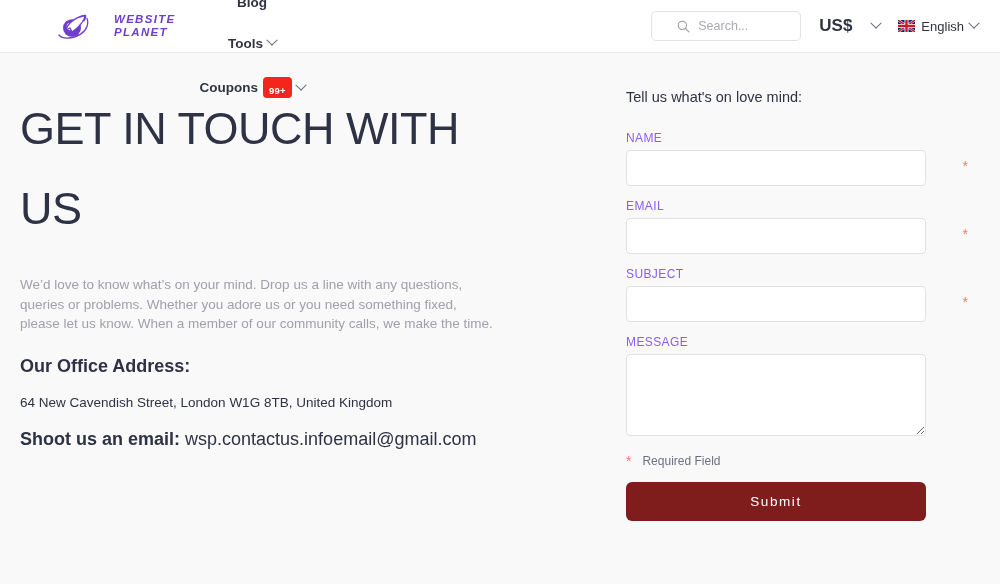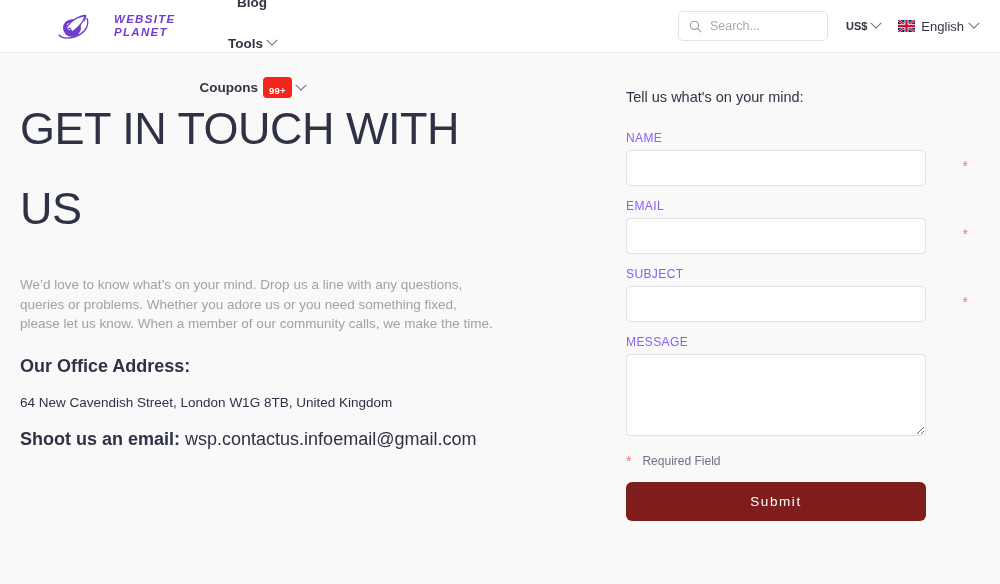--- a/index.html
+++ b/index.html
@@ -83,32 +83,32 @@
     align-items: center;
     gap: 18px;
   }
   .search-box {
     width: 150px; height: 30px;
     border: 1px solid #e3e3e6;
     border-radius: 5px;
     background: #fff;
     display: flex;
     align-items: center;
-    padding: 0 10px;
+    padding: 0 25px;
     gap: 8px;
     cursor: text;
   }
   .search-icon { width: 13px; height: 13px; flex: none; display:block; }
   .search-ph {
     font-size: 12.5px;
     color: #a9aab2;
   }
   .currency {
-    display: flex; align-items: center; gap: 5px;
-    font-size: 11px; font-weight: bold; color: #31343f;
+    display: flex; align-items: center; gap: 20px;
+    font-size: 17px; font-weight: bold; color: #31343f;
     cursor: pointer;
   }
   .flag { width: 17px; height: 12px; display:block; flex:none; }
   .lang {
     display: flex; align-items: center; gap: 6px;
     font-size: 13px; font-weight: normal; color: #31343f;
     cursor: pointer;
   }
 
   
@@ -314,21 +314,21 @@
     <p class="intro">We’d love to know what’s on your mind. Drop us a line with any questions, queries or problems. Whether you adore us or you need something fixed, please let us know. When a member of our community calls, we make the time.</p>
     <p class="sub-head">Our Office Address:</p>
     <p class="sub-text">64 New Cavendish Street, London W1G 8TB, United Kingdom</p>
     <p class="email-line">
       <b>Shoot us an email:</b>
       <a href="#">wsp.contactus.infoemail@gmail.com</a>
     </p>
   </section>
 
   <section class="right-col">
-    <div class="form-title">Tell us what's on your mind:</div>
+    <div class="form-title">Tell us what's on love mind:</div>
 
     <div class="field">
       <label class="field-label">NAME</label>
       <div class="input-wrap">
         <input class="text-input" type="text" placeholder="" style="">
         <span class="req-star">*</span>
       </div>
     </div>
 
     <div class="field">

